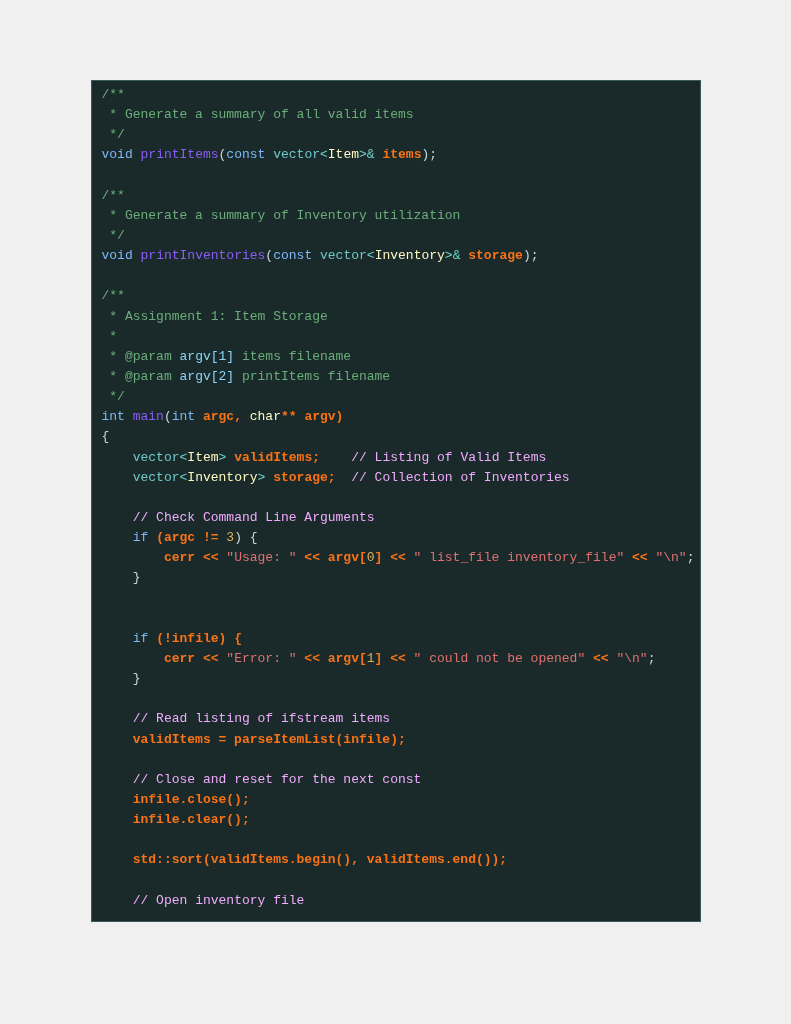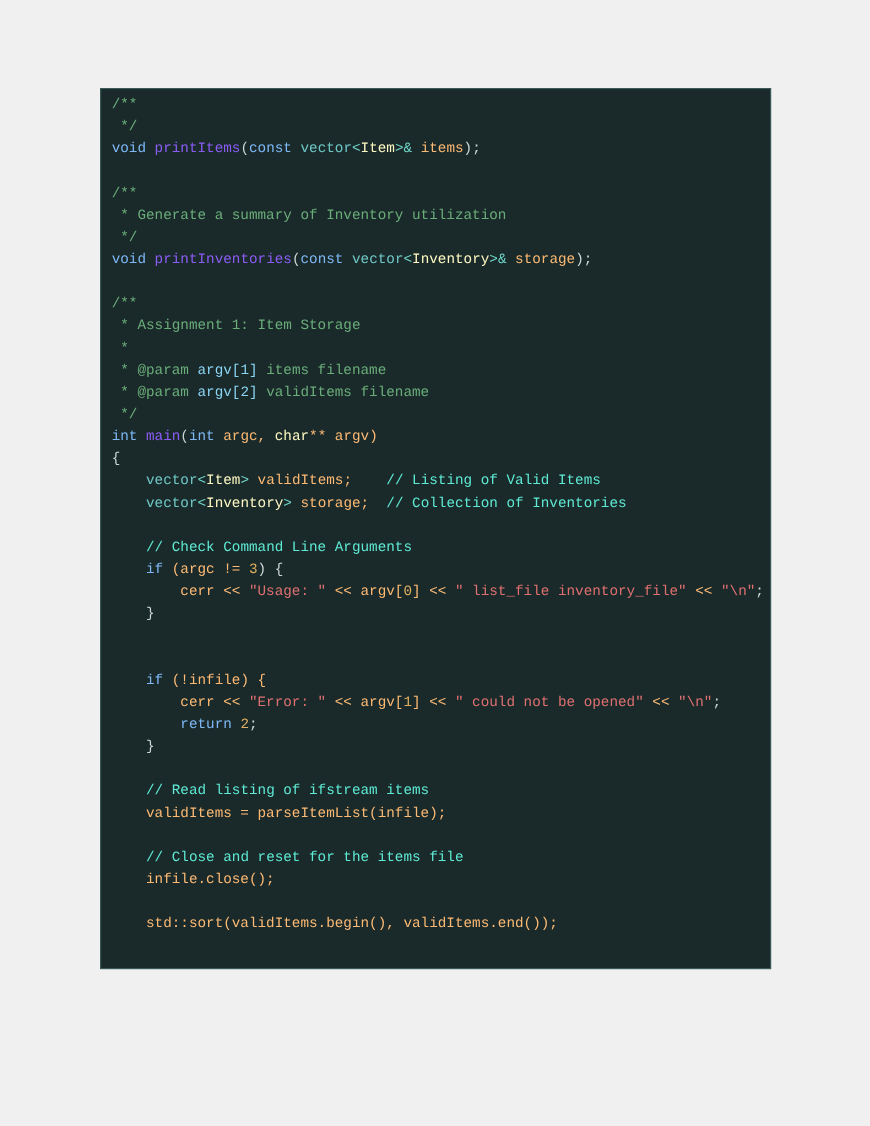--- a/index.html
+++ b/index.html
@@ -24,68 +24,70 @@
     }
     .line {
       white-space: pre;
       display: block;
     }
     
     .kw { color: #7eb8f7; }           
     .kw2 { color: #6fc8c8; }          
     .fn { color: #8b5cf6; }           
     .type { color: #fef9c3; }         
-    .comment { color: #5eead4; }      
+    .comment { color: #f0abfc; }      
     .comment-block { color: #6aad7a; }
     .param-tag { color: #6aad7a; margin-top: 44px; }    
     .param-name { color: #8ad4f4; }   
     .str { color: #e07070; }          
     .num { color: #e0b060; }           
     .punc { color: #cdd6d6; }         
-    .var { color: #fdba74; }          
+    .var { color: #f97316; font-weight: bold; }          
     .angle { color: #6fd4c8; }
   </style>
 </head>
 <body>
 
 <div class="code-window">
   <div class="code-content" id="code-container">
   <span class="line"><span class="comment-block">/**</span></span>
+      <span class="line"><span class="comment-block"> * Generate a summary of all valid items</span></span>
       <span class="line"><span class="comment-block"> */</span></span>
       <span class="line"><span class="kw">void</span><span> </span><span class="fn">printItems</span><span class="punc">(</span><span class="kw">const</span><span> </span><span class="kw2">vector</span><span class="angle">&lt;</span><span class="type">Item</span><span class="angle">&gt;&amp;</span><span class="var"> items</span><span class="punc">);</span></span>
       <span class="line">&nbsp;</span>
       <span class="line"><span class="comment-block">/**</span></span>
       <span class="line"><span class="comment-block"> * Generate a summary of Inventory utilization</span></span>
       <span class="line"><span class="comment-block"> */</span></span>
       <span class="line"><span class="kw">void</span><span> </span><span class="fn">printInventories</span><span class="punc">(</span><span class="kw">const</span><span> </span><span class="kw2">vector</span><span class="angle">&lt;</span><span class="type">Inventory</span><span class="angle">&gt;&amp;</span><span class="var"> storage</span><span class="punc">);</span></span>
       <span class="line">&nbsp;</span>
       <span class="line"><span class="comment-block">/**</span></span>
       <span class="line"><span class="comment-block"> * Assignment 1: Item Storage</span></span>
       <span class="line"><span class="comment-block"> *</span></span>
       <span class="line"><span class="comment-block"> * </span><span class="param-tag">@param</span><span class="comment-block"> </span><span class="param-name">argv[1]</span><span class="comment-block"> items filename</span></span>
-      <span class="line"><span class="comment-block"> * </span><span class="param-tag">@param</span><span class="comment-block"> </span><span class="param-name">argv[2]</span><span class="comment-block"> validItems filename</span></span>
+      <span class="line"><span class="comment-block"> * </span><span class="param-tag">@param</span><span class="comment-block"> </span><span class="param-name">argv[2]</span><span class="comment-block"> printItems filename</span></span>
       <span class="line"><span class="comment-block"> */</span></span>
       <span class="line"><span class="kw">int</span><span> </span><span class="fn">main</span><span class="punc">(</span><span class="kw">int</span><span class="var"> argc, </span><span class="type">char</span><span class="var">** argv)</span></span>
       <span class="line"><span class="punc">{</span></span>
       <span class="line"><span>    </span><span class="kw2">vector</span><span class="angle">&lt;</span><span class="type">Item</span><span class="angle">&gt;</span><span class="var"> validItems;    </span><span class="comment">// Listing of Valid Items</span></span>
       <span class="line"><span>    </span><span class="kw2">vector</span><span class="angle">&lt;</span><span class="type">Inventory</span><span class="angle">&gt;</span><span class="var"> storage;  </span><span class="comment">// Collection of Inventories</span></span>
       <span class="line">&nbsp;</span>
       <span class="line"><span>    </span><span class="comment">// Check Command Line Arguments</span></span>
       <span class="line"><span>    </span><span class="kw">if</span><span class="var"> (argc != </span><span class="num">3</span><span class="punc">) {</span></span>
       <span class="line"><span class="var">        cerr &lt;&lt; </span><span class="str">"Usage: "</span><span class="var"> &lt;&lt; argv[</span><span class="num">0</span><span class="var">] &lt;&lt; </span><span class="str">" list_file inventory_file"</span><span class="var"> &lt;&lt; </span><span class="str">"\n"</span><span class="punc">;</span></span>
       <span class="line"><span class="punc">    }</span></span>
       <span class="line">&nbsp;</span>
       <span class="line">&nbsp;</span>
       <span class="line"><span>    </span><span class="kw">if</span><span class="var"> (!infile) {</span></span>
       <span class="line"><span class="var">        cerr &lt;&lt; </span><span class="str">"Error: "</span><span class="var"> &lt;&lt; argv[</span><span class="num">1</span><span class="var">] &lt;&lt; </span><span class="str">" could not be opened"</span><span class="var"> &lt;&lt; </span><span class="str">"\n"</span><span class="punc">;</span></span>
-      <span class="line"><span>        </span><span class="kw">return</span><span> </span><span class="num">2</span><span class="punc">;</span></span>
       <span class="line"><span class="punc">    }</span></span>
       <span class="line">&nbsp;</span>
       <span class="line"><span>    </span><span class="comment">// Read listing of ifstream items</span></span>
       <span class="line"><span class="var">    validItems = parseItemList(infile);</span></span>
       <span class="line">&nbsp;</span>
-      <span class="line"><span>    </span><span class="comment">// Close and reset for the items file</span></span>
+      <span class="line"><span>    </span><span class="comment">// Close and reset for the next const</span></span>
       <span class="line"><span class="var">    infile.close();</span></span>
+      <span class="line"><span class="var">    infile.clear();</span></span>
       <span class="line">&nbsp;</span>
       <span class="line"><span class="var">    std::sort(validItems.begin(), validItems.end());</span></span>
       <span class="line">&nbsp;</span>
+      <span class="line"><span>    </span><span class="comment">// Open inventory file</span></span>
     </div>
 </div>
 
 </body></html>

